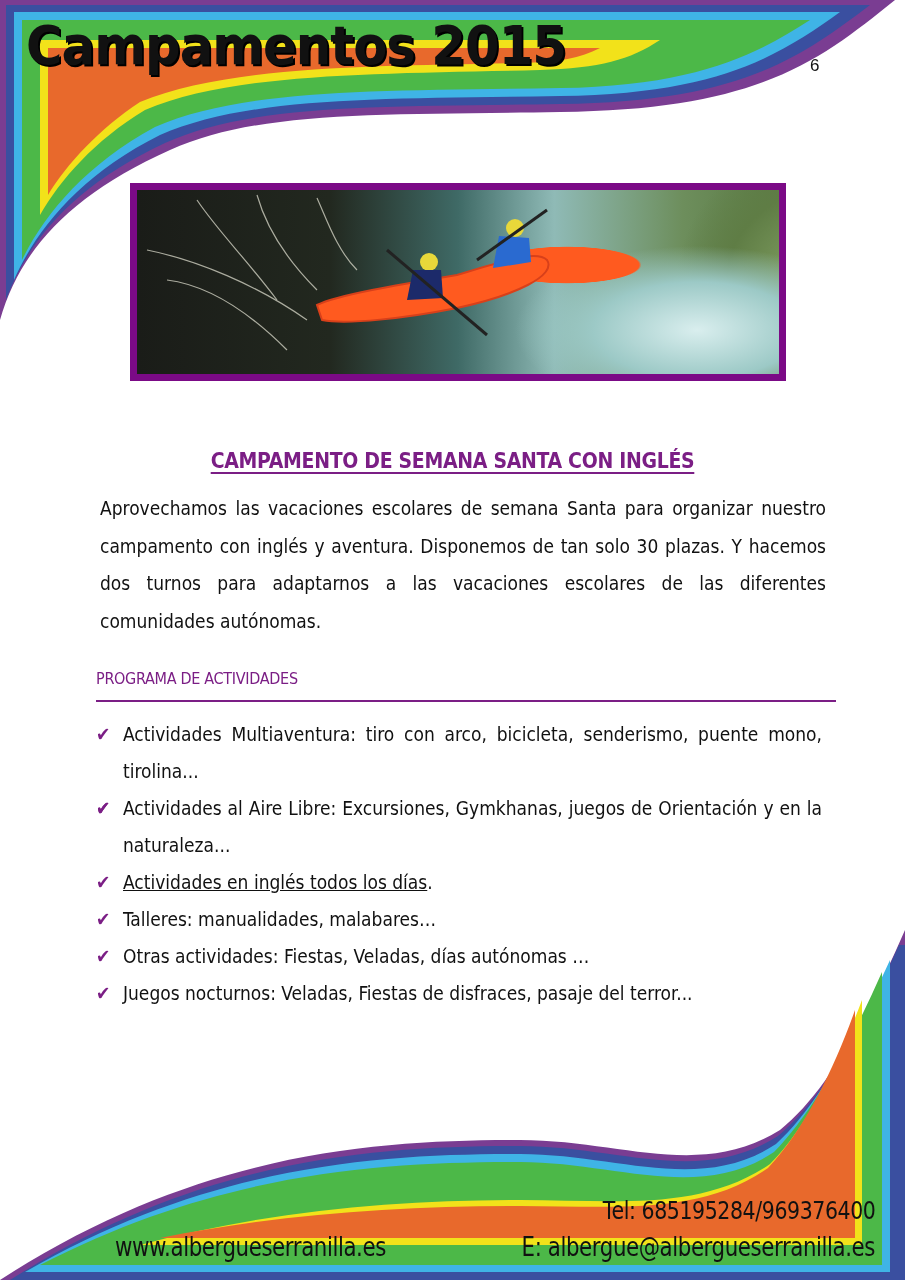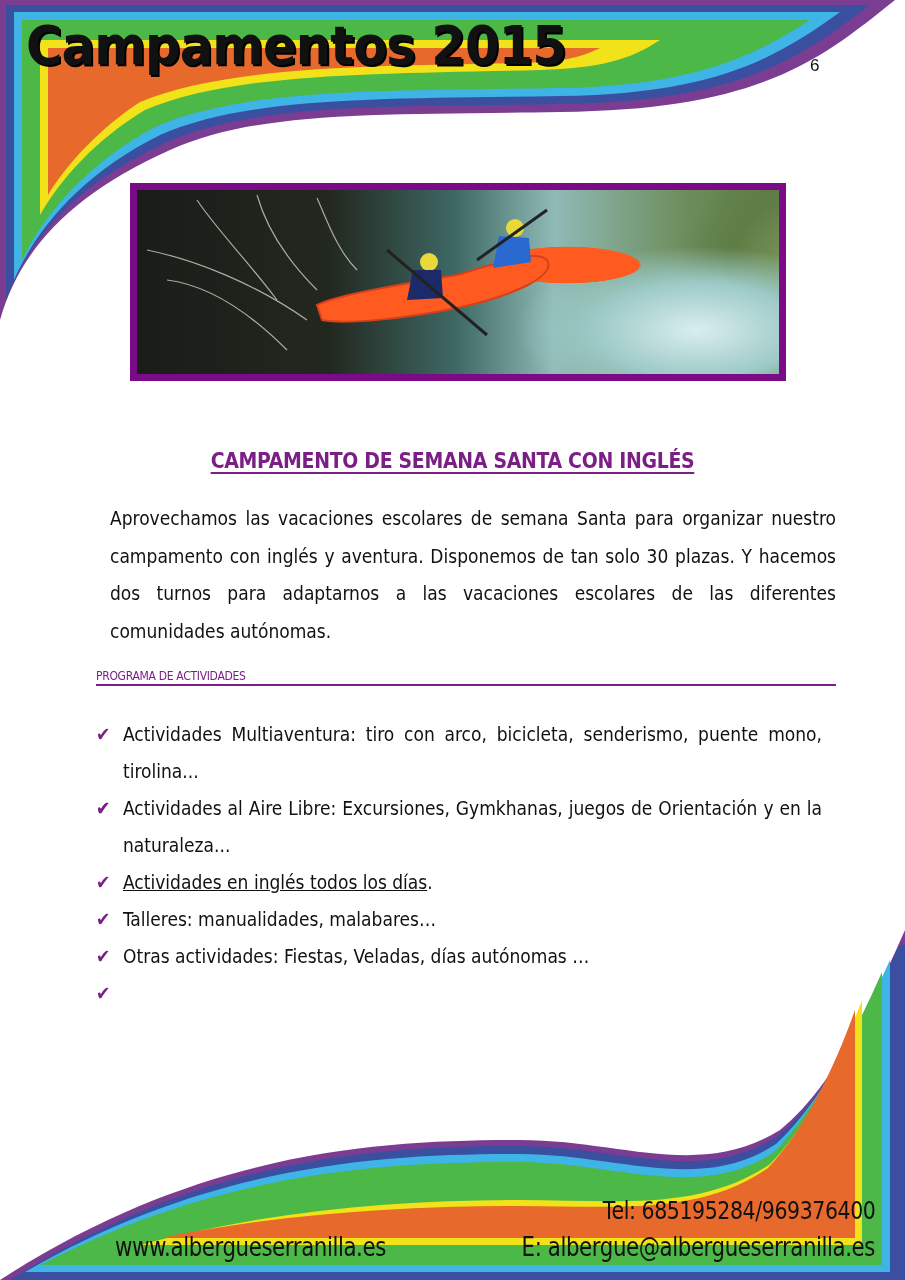--- a/index.html
+++ b/index.html
@@ -12,21 +12,21 @@
     background:
       radial-gradient(ellipse 120px 30px at 430px 75px, #ff5a1f 60%, transparent 62%),
       radial-gradient(ellipse 260px 120px at 560px 140px, #d9eeee 0%, #9cc9c6 40%, transparent 70%),
       radial-gradient(ellipse 200px 180px at 690px 90px, #8aa86a 0%, #5f7d45 50%, transparent 75%),
       linear-gradient(90deg, #1a1c18 0%, #22281f 30%, #3f6a66 50%, #8fbab6 65%, #6d8e5c 85%, #5a7a44 100%);
   }
   .photo svg { position:absolute; left:0; top:0; }
   .section-heading { position:absolute; left:0; width:905px; top:425px; text-align:center;margin-top:24px; }
   .section-heading span { font-size:21px; font-weight:bold; color:#7b1e85; text-decoration:underline; text-decoration-thickness:2px; text-underline-offset:4px; letter-spacing:-0.3px; }
   .intro { position:absolute; left:96px; width:726px; top:486px; font-size:19px; line-height:37.5px; color:#111; text-align:justify; }
-  .program-heading { position:absolute; left:96px; top:669px; width:740px; font-size:12px; color:#7b1e85; border-bottom:2px solid #7b1e85; padding-bottom:1px; letter-spacing:-0.3px; }
+  .program-heading { position:absolute; left:96px; top:669px; width:740px; font-size:16px; color:#7b1e85; border-bottom:2px solid #7b1e85; padding-bottom:12px; letter-spacing:-0.3px; }
   .activities { position:absolute; left:96px; top:716px; width:726px; list-style:none; margin:0; padding:0; }
   .activities li { position:relative; padding-left:27px; font-size:19px; line-height:37px; color:#111; text-align:justify; }
   .check { position:absolute; left:0; top:0; color:#7b1e85; font-size:19px; font-weight:bold; }
   .underlined { text-decoration:underline; }
   .footer-tel { position:absolute; right:30px; top:1196px; font-family:"DejaVu Sans", sans-serif; font-size:25px; color:#111; transform:scaleX(0.82); transform-origin:right top; letter-spacing:-0.5px; }
   .footer-web { position:absolute; left:115px; top:1232px; font-family:"DejaVu Sans", sans-serif; font-size:26px; color:#111; transform:scaleX(0.82); transform-origin:left top; letter-spacing:-0.5px; }
   .footer-email { position:absolute; right:30px; top:1232px; font-family:"DejaVu Sans", sans-serif; font-size:26px; color:#111; transform:scaleX(0.82); transform-origin:right top; letter-spacing:-0.5px; }
 </style>
 </head>
 <body>
@@ -85,29 +85,29 @@
       <line x1="250" y1="60" x2="350" y2="145" stroke="#222" stroke-width="3"></line>
       <line x1="340" y1="70" x2="410" y2="20" stroke="#222" stroke-width="3"></line>
     </svg>
   </div>
 </div>
 
 <div class="section-heading">
   <span>CAMPAMENTO DE SEMANA SANTA CON INGLÉS</span>
 </div>
 
-<p class="intro" style="margin:14px;">Aprovechamos las vacaciones escolares de semana Santa para organizar nuestro campamento con inglés y aventura. Disponemos de tan solo 30 plazas. Y hacemos dos turnos para adaptarnos a las vacaciones escolares de las diferentes comunidades autónomas.</p>
+<p class="intro" style="margin:4px;">Aprovechamos las vacaciones escolares de semana Santa para organizar nuestro campamento con inglés y aventura. Disponemos de tan solo 30 plazas. Y hacemos dos turnos para adaptarnos a las vacaciones escolares de las diferentes comunidades autónomas.</p>
 
 <div class="program-heading">PROGRAMA DE ACTIVIDADES</div>
 
 <ul class="activities">
   <li><span class="check">✔</span><span>Actividades Multiaventura: tiro con arco, bicicleta, senderismo, puente mono, tirolina...</span></li>
   <li><span class="check">✔</span></li>
   <li><span class="check">✔</span><span>Actividades al Aire Libre: Excursiones, Gymkhanas, juegos de Orientación y en la naturaleza...</span></li>
   <li><span class="check">✔</span><span class="underlined">Actividades en inglés todos los días</span><span>.</span></li>
   <li><span class="check">✔</span><span>Talleres: manualidades, malabares…</span></li>
   <li><span class="check">✔</span><span>Otras actividades: Fiestas, Veladas, días autónomas …</span></li>
-  <li><span class="check">✔</span></li>
+  <li><span class="check">✔</span><span>Juegos nocturnos: Veladas, Fiestas de disfraces, pasaje del terror...</span></li>
 </ul>
 
 <div class="footer-tel">Tel: 685195284/969376400</div>
 <div class="footer-web">www.albergueserranilla.es</div>
 <div class="footer-email">E: albergue@albergueserranilla.es</div>
 
 </body></html>

